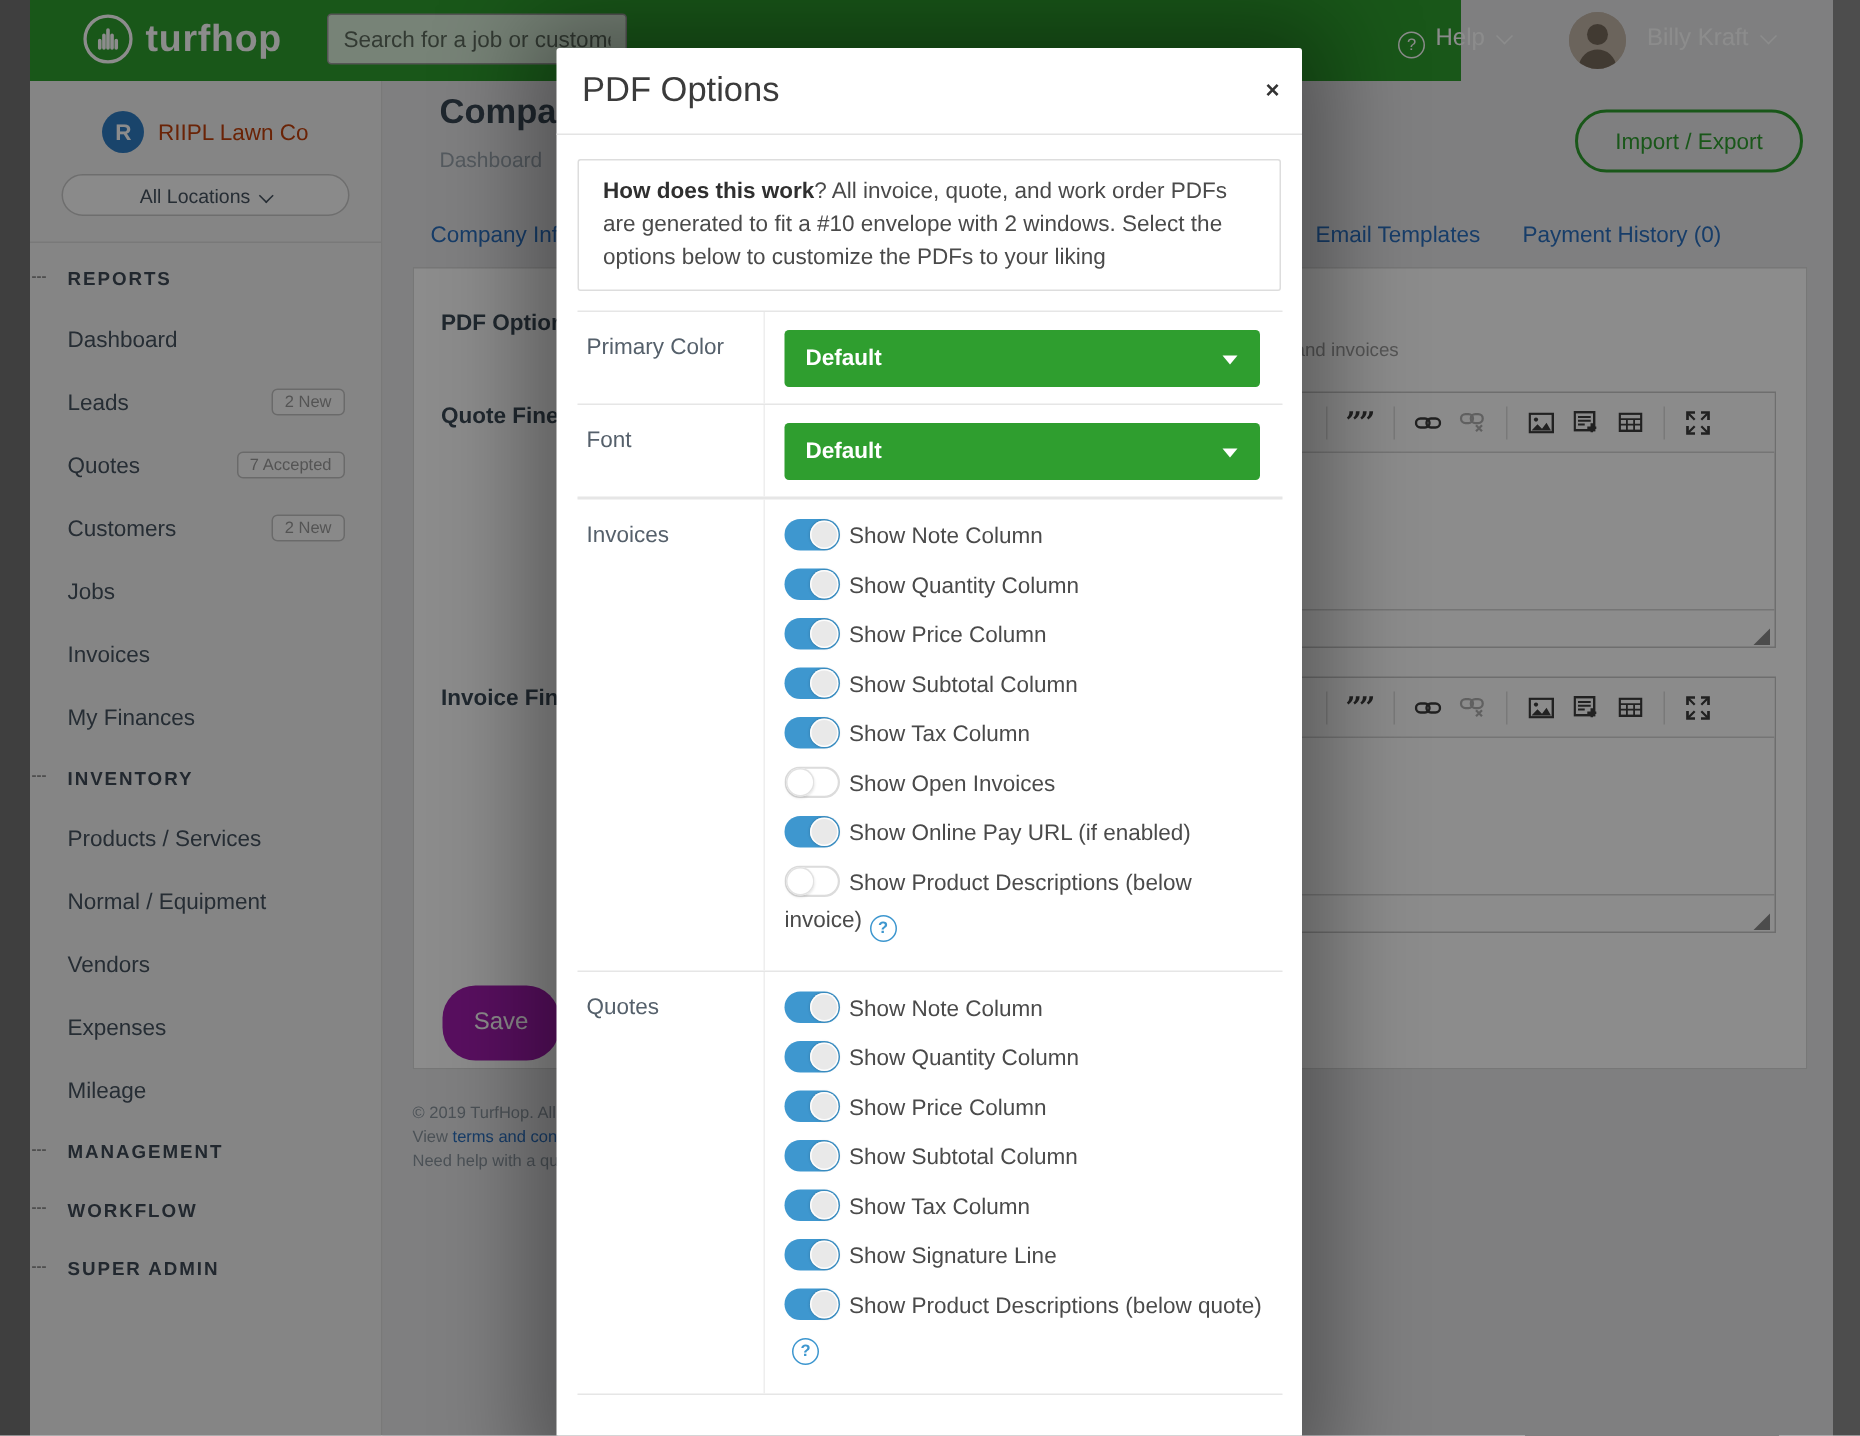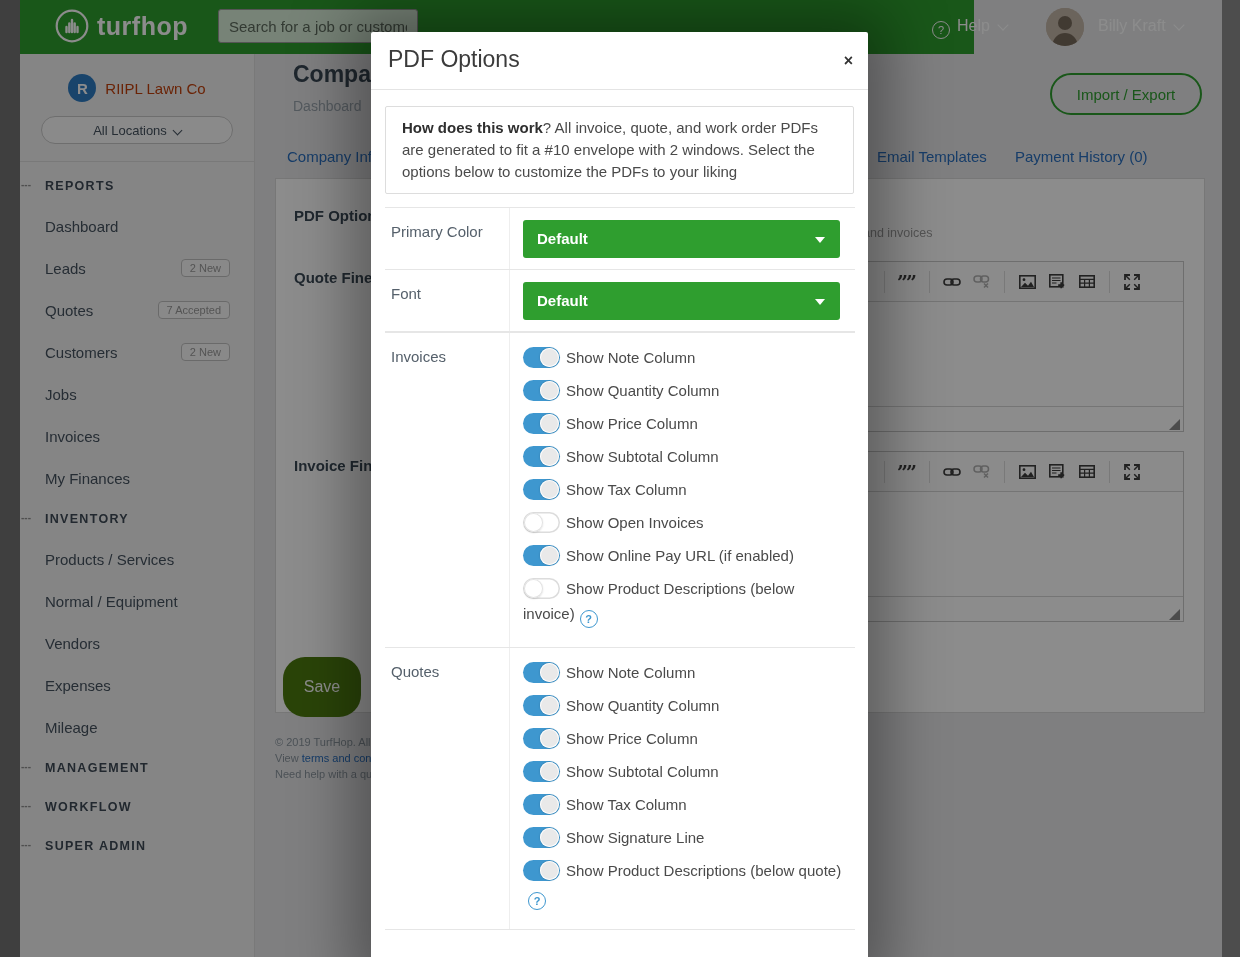--- a/index.html
+++ b/index.html
@@ -70,22 +70,22 @@
               align-items:center;justify-content:flex-end;padding-right:38px;gap:4px}
   .tb-icon{width:26px;height:24px;display:inline-flex;align-items:center;justify-content:center;
            color:#3c3c3c;cursor:pointer;font-size:15px}
   .tb-icon.dis{color:#b0b0b0;cursor:default}
   .tb-sep{width:1px;height:22px;background:#ddd;margin:0 5px}
   .tb-quote{font-family:"DejaVu Serif",serif;font-weight:bold;font-size:19px;letter-spacing:-2px;padding-right:2px}
   .ed-content{height:104px;border-bottom:1px solid #d6d6d6;cursor:text}
   .ed-status{height:26px;position:relative}
   .resize-handle{position:absolute;right:3px;bottom:3px;width:0;height:0;cursor:nwse-resize;
                  border-left:11px solid transparent;border-bottom:11px solid #8a8a8a}
-  .btn-save{position:absolute;left:7px;top:478px;width:78px;height:60px;border-radius:22px;
-            background:#4d7c0f;color:#fff;font-size:16px;display:flex;align-items:center;
+  .btn-save{position:absolute;left:19px;top:478px;width:78px;height:50px;border-radius:22px;
+            background:#a21caf;color:#fff;font-size:16px;display:flex;align-items:center;
             justify-content:center;cursor:pointer}
   .footer{position:absolute;left:20px;top:680px;font-size:11px;line-height:16px;color:#8b959e;white-space:nowrap}
   .footer a{color:#2a6fbf;text-decoration:none;cursor:pointer}
 
   
   .overlay{position:absolute;left:0;top:0;width:1240px;height:957px;background:rgba(0,0,0,.45);z-index:40}
   .modal{position:absolute;left:371px;top:32px;width:497px;height:940px;background:#fff;z-index:50;
          border-radius:2px;box-shadow:0 0 60px 20px rgba(0,0,0,.35)}
   .modal-header{height:57px;border-bottom:1px solid #e4e4e4;position:relative}
   .modal-title{position:absolute;left:17px;top:14px;font-size:23px;color:#3b3b3b}

